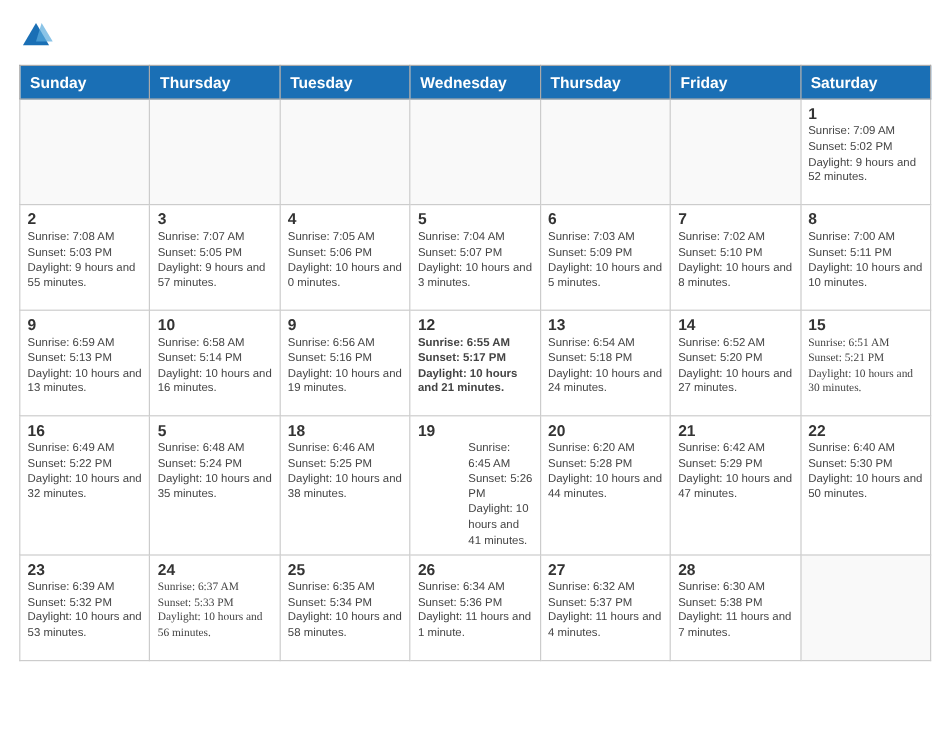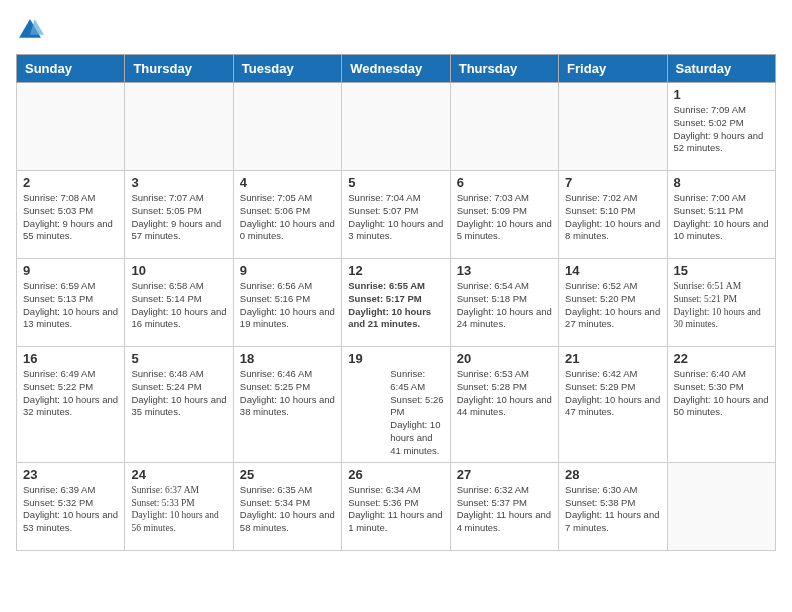--- a/index.html
+++ b/index.html
@@ -249,21 +249,21 @@
 Daylight: 10 hours and 38 minutes.</div>
         </td>
         <td>
           <span class="day-num">19</span>
           <div class="day-info" style="white-space: pre-line; margin-left: 42px;">Sunrise: 6:45 AM
 Sunset: 5:26 PM
 Daylight: 10 hours and 41 minutes.</div>
         </td>
         <td>
           <span class="day-num">20</span>
-          <div class="day-info" style="white-space: pre-line;">Sunrise: 6:53 AM
+          <div class="day-info" style="white-space: pre-line;">Sunrise: 6:20 AM
 Sunset: 5:28 PM
 Daylight: 10 hours and 44 minutes.</div>
         </td>
         <td>
           <span class="day-num">21</span>
           <div class="day-info" style="white-space: pre-line;">Sunrise: 6:42 AM
 Sunset: 5:29 PM
 Daylight: 10 hours and 47 minutes.</div>
         </td>
         <td>

